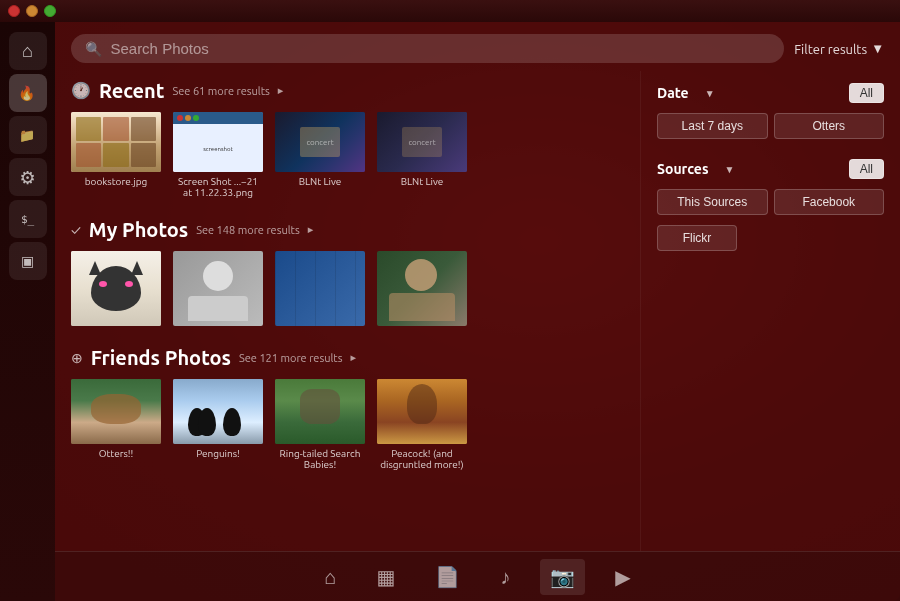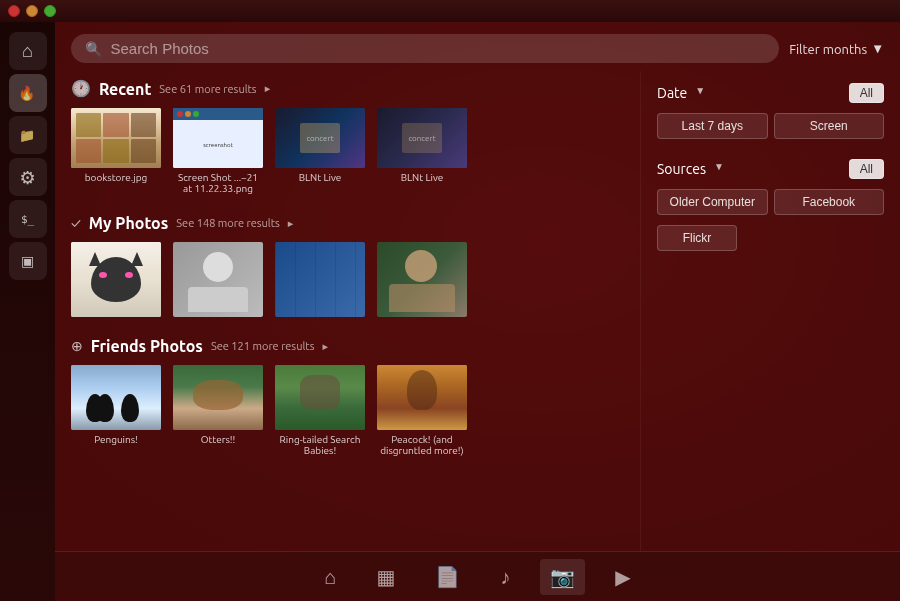--- a/index.html
+++ b/index.html
@@ -142,21 +142,21 @@
       align-items: center;
       gap: 8px;
       margin-bottom: 10px;
     }
     .section-icon {
       color: rgba(255,255,255,0.7);
       font-size: 16px;
     }
     .section-title {
       color: white;
-      font-size: 16px;
+      font-size: 20px;
       font-weight: bold;
     }
     .section-more {
       color: rgba(255,255,255,0.6);
       font-size: 11px;
       cursor: pointer;
       text-align: center;
     }
     .section-more-arrow {
       color: rgba(255,255,255,0.6);
@@ -258,23 +258,24 @@
     }
     .filter-section-header {
       display: flex;
       align-items: center;
       justify-content: space-between;
       margin-bottom: 10px;
     }
     .filter-section-title {
       color: white;
       font-size: 14px;
-      font-weight: normal;
-      display: flex;
-      gap: 8px;
+      font-weight: bold;
+      display: flex;
+      align-items: center;
+      gap: 16px;
     }
     .filter-all-btn {
       background: rgba(255,255,255,0.15);
       border: 1px solid rgba(255,255,255,0.3);
       border-radius: 4px;
       color: white;
       font-size: 12px;
       padding: 2px 10px;
       cursor: pointer;
     }
@@ -362,21 +363,21 @@
   </div>
 
   <div class="main">
 
     <div class="search-bar">
       <div class="search-input-wrapper">
         <span class="search-icon-svg">🔍</span>
         <input type="text" placeholder="Search Photos" style="">
       </div>
       <div class="filter-results">
-        <span>Filter months</span>
+        <span>Filter results</span>
         <span>▼</span>
       </div>
     </div>
 
     <div class="content-area">
 
       <div class="results-panel">
 
         <div class="section">
           <div class="section-header">
@@ -472,36 +473,36 @@
 
         <div class="section">
           <div class="section-header">
             <span class="section-icon" style="font-size:14px;color:rgba(255,255,255,0.7);">⊕</span>
             <span class="section-title">Friends Photos</span>
             <span class="section-more">See 121 more results</span>
             <span class="section-more-arrow">▸</span>
           </div>
           <div class="thumbnails">
             <div class="thumb-item">
+              <div class="thumb-img thumb-otters" style="width:90px;height:65px;position:relative;">
+                <div style="position:absolute;inset:0;background:linear-gradient(to bottom,#3a6a3a,#4a7a4a,#ccaa88,#8a6a4a);"></div>
+                <div style="position:absolute;top:15px;left:20px;width:50px;height:30px;background:rgba(150,100,50,0.7);border-radius:40%;"></div>
+              </div>
+              <span class="thumb-label">Otters!!</span>
+            </div>
+            <div class="thumb-item">
               <div class="thumb-img thumb-penguins" style="width:90px;height:65px;position:relative;">
                 <div style="position:absolute;inset:0;background:linear-gradient(to bottom,#88aacc,#aaccee,#ddeeff,#889aaa);"></div>
                 <div style="position:absolute;bottom:8px;left:15px;width:18px;height:28px;background:#111;border-radius:50% 50% 40% 40%/60% 60% 40% 40%;"></div>
                 <div style="position:absolute;bottom:8px;left:25px;width:18px;height:28px;background:#111;border-radius:50% 50% 40% 40%/60% 60% 40% 40%;"></div>
                 <div style="position:absolute;bottom:8px;left:50px;width:18px;height:28px;background:#111;border-radius:50% 50% 40% 40%/60% 60% 40% 40%;"></div>
               </div>
               <span class="thumb-label">Penguins!</span>
             </div>
             <div class="thumb-item">
-              <div class="thumb-img thumb-otters" style="width:90px;height:65px;position:relative;">
-                <div style="position:absolute;inset:0;background:linear-gradient(to bottom,#3a6a3a,#4a7a4a,#ccaa88,#8a6a4a);"></div>
-                <div style="position:absolute;top:15px;left:20px;width:50px;height:30px;background:rgba(150,100,50,0.7);border-radius:40%;"></div>
-              </div>
-              <span class="thumb-label">Otters!!</span>
-            </div>
-            <div class="thumb-item">
               <div class="thumb-img thumb-lemur" style="width:90px;height:65px;position:relative;">
                 <div style="position:absolute;inset:0;background:linear-gradient(to bottom,#4a7a3a,#5a8a4a,#3a6a3a,#2a5a2a);"></div>
                 <div style="position:absolute;top:10px;left:25px;width:40px;height:35px;background:rgba(100,80,60,0.6);border-radius:30%;"></div>
               </div>
               <span class="thumb-label">Ring-tailed Search Babies!</span>
             </div>
             <div class="thumb-item">
               <div class="thumb-img thumb-peacock" style="width:90px;height:65px;position:relative;">
                 <div style="position:absolute;inset:0;background:linear-gradient(to bottom,#cc8833,#aa6622,#8a4422,#cc9944);"></div>
                 <div style="position:absolute;top:5px;left:30px;width:30px;height:40px;background:rgba(80,40,20,0.5);border-radius:50% 50% 40% 40%;"></div>
@@ -518,34 +519,34 @@
         <div class="filter-section">
           <div class="filter-section-header">
             <div class="filter-section-title">
               <span>Date</span>
               <span class="caret">▼</span>
             </div>
             <button class="filter-all-btn active">All</button>
           </div>
           <div class="filter-buttons">
             <button class="filter-btn">Last 7 days</button>
-            <button class="filter-btn">Screen</button>
+            <button class="filter-btn">Otters</button>
           </div>
         </div>
 
         <div class="filter-section">
           <div class="filter-section-header">
             <div class="filter-section-title">
               <span>Sources</span>
               <span class="caret">▼</span>
             </div>
             <button class="filter-all-btn active">All</button>
           </div>
           <div class="filter-buttons">
-            <button class="filter-btn">Older Computer</button>
+            <button class="filter-btn">This Sources</button>
             <button class="filter-btn">Facebook</button>
           </div>
           <div style="margin-top:6px;">
             <button class="filter-btn-single">Flickr</button>
           </div>
         </div>
 
       </div>
 
     </div>

